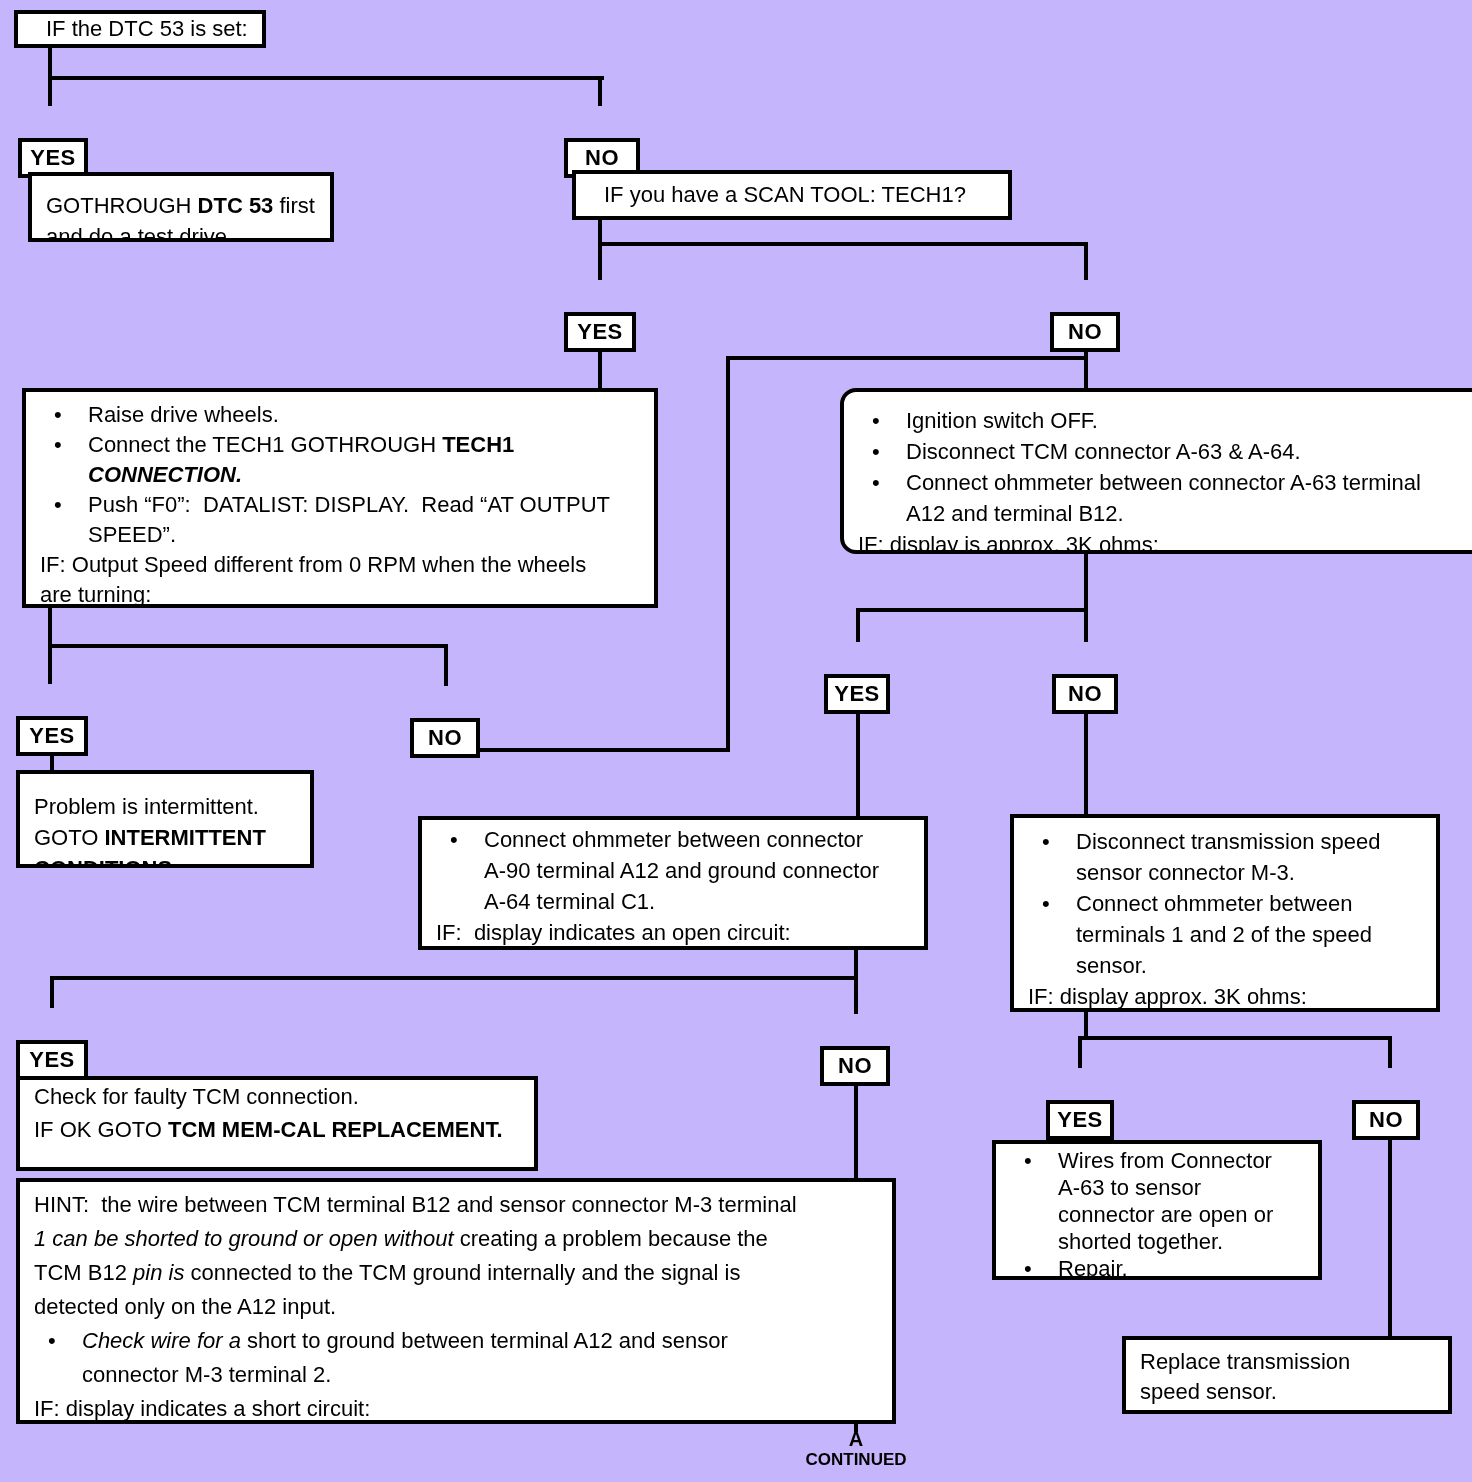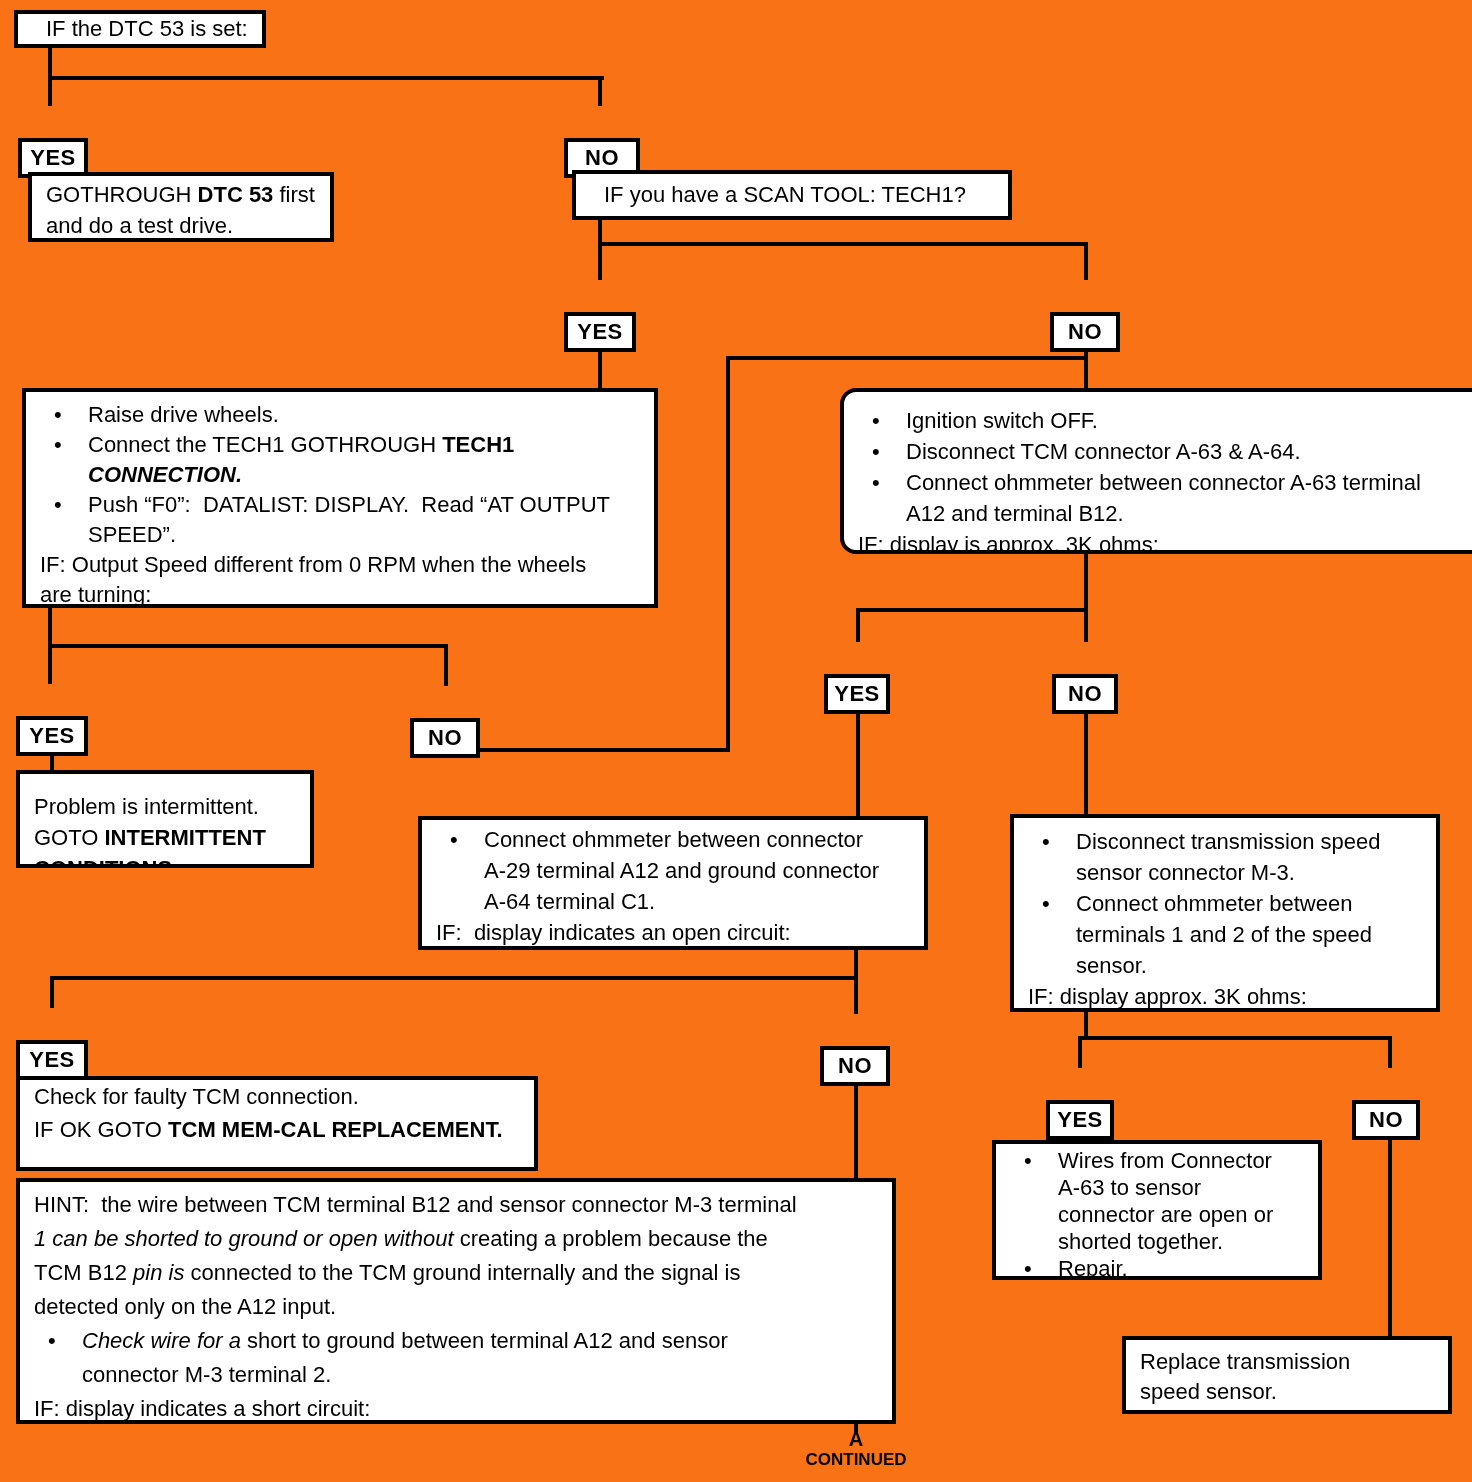--- a/index.html
+++ b/index.html
@@ -1,17 +1,17 @@
 <!DOCTYPE html>
 <html><head>
 <meta charset="utf-8">
 <style>
   html,body{margin:0;padding:0;background:#fff;}
   #canvas{
-    position:relative;width:1472px;height:1482px;background:#f97316;
+    position:relative;width:1472px;height:1482px;background:#c4b5fd;
     font-family:"Liberation Sans", sans-serif;color:#000;font-weight:500;
   }
   .box{
     position:absolute;background:#fff;border:4px solid #000;box-sizing:border-box;
     font-size:22px;overflow:hidden;
   }
   .center1{display:flex;align-items:center;padding-left:14px;}
   .lbl{display:flex;align-items:center;justify-content:center;padding:0;font-weight:600;letter-spacing:0.5px;margin-top:34px;}
   .ln{display:block;white-space:pre;padding-left:14px;}
   .ln-c{padding-left:62px;}
@@ -65,21 +65,21 @@
   <div class="wire" style="left:1078px;top:1102px;width:4px;height:42px;"></div>
   <div class="wire" style="left:1388px;top:1102px;width:4px;height:238px;"></div>
 
   <div class="box center1" style="left:14px;top:10px;width:252px;height:38px;">
       <div class="ln"><span>IF the DTC 53 is set:</span></div>
     </div>
 
   <div class="box lbl" style="left:18px;top:104px;width:70px;height:40px;">YES</div>
   <div class="box lbl" style="left:564px;top:104px;width:76px;height:40px;">NO</div>
 
-  <div class="box" style="left:28px;top:172px;width:306px;height:70px;padding-top:3px;line-height:31px;">
+  <div class="box" style="left:28px;top:172px;width:306px;height:70px;padding-top:14px;line-height:31px;">
       <div class="ln"><span>GOTHROUGH </span><span class="bold">DTC 53</span><span> first</span></div>
       <div class="ln"><span>and do a test drive.</span></div>
     </div>
 
   <div class="box center1" style="left:572px;top:170px;width:440px;height:50px;">
       <div class="ln"><span>IF you have a SCAN TOOL: TECH1?</span></div>
     </div>
 
   <div class="box lbl" style="left:564px;top:278px;width:72px;height:40px;">YES</div>
   <div class="box lbl" style="left:1050px;top:278px;width:70px;height:40px;">NO</div>
@@ -109,21 +109,21 @@
       <div class="ln"><span>Problem is intermittent.</span></div>
       <div class="ln"><span>GOTO </span><span class="bold">INTERMITTENT</span></div>
       <div class="ln"><span class="bold">CONDITIONS.</span></div>
     </div>
 
   <div class="box lbl" style="left:824px;top:640px;width:66px;height:40px;">YES</div>
   <div class="box lbl" style="left:1052px;top:640px;width:66px;height:40px;">NO</div>
 
   <div class="box" style="left:418px;top:816px;width:510px;height:134px;padding-top:4px;line-height:31px;">
       <div class="ln"><span class="dot">•</span><span>Connect ohmmeter between connector</span></div>
-      <div class="ln ln-c"><span>A-29 terminal A12 and ground connector</span></div>
+      <div class="ln ln-c"><span>A-90 terminal A12 and ground connector</span></div>
       <div class="ln ln-c"><span>A-64 terminal C1.</span></div>
       <div class="ln"><span>IF:  display indicates an open circuit:</span></div>
     </div>
 
   <div class="box" style="left:1010px;top:814px;width:430px;height:198px;padding-top:8px;line-height:31px;">
       <div class="ln"><span class="dot">•</span><span>Disconnect transmission speed</span></div>
       <div class="ln ln-c"><span>sensor connector M-3.</span></div>
       <div class="ln"><span class="dot">•</span><span>Connect ohmmeter between</span></div>
       <div class="ln ln-c"><span>terminals 1 and 2 of the speed</span></div>
       <div class="ln ln-c"><span>sensor.</span></div>

